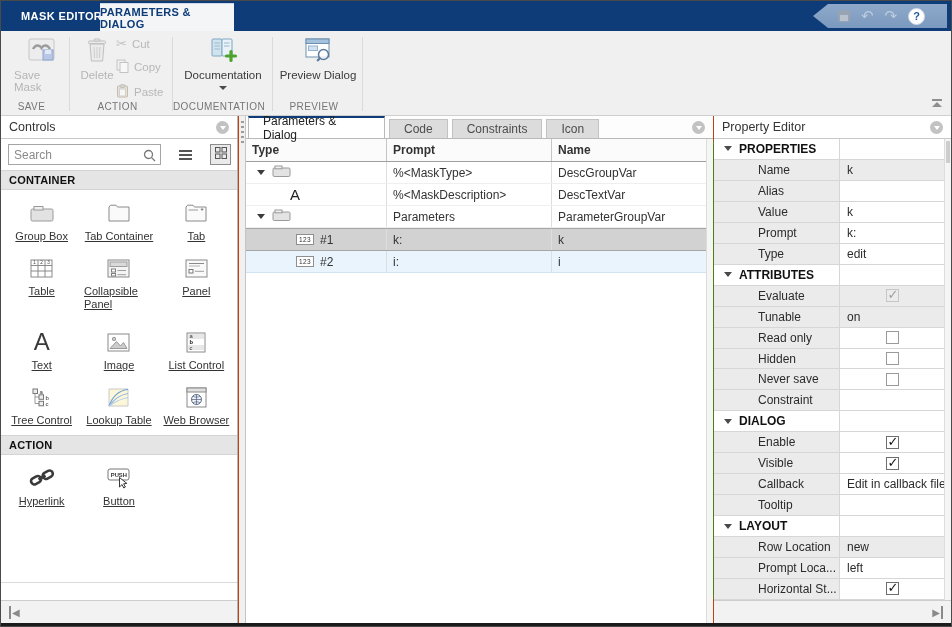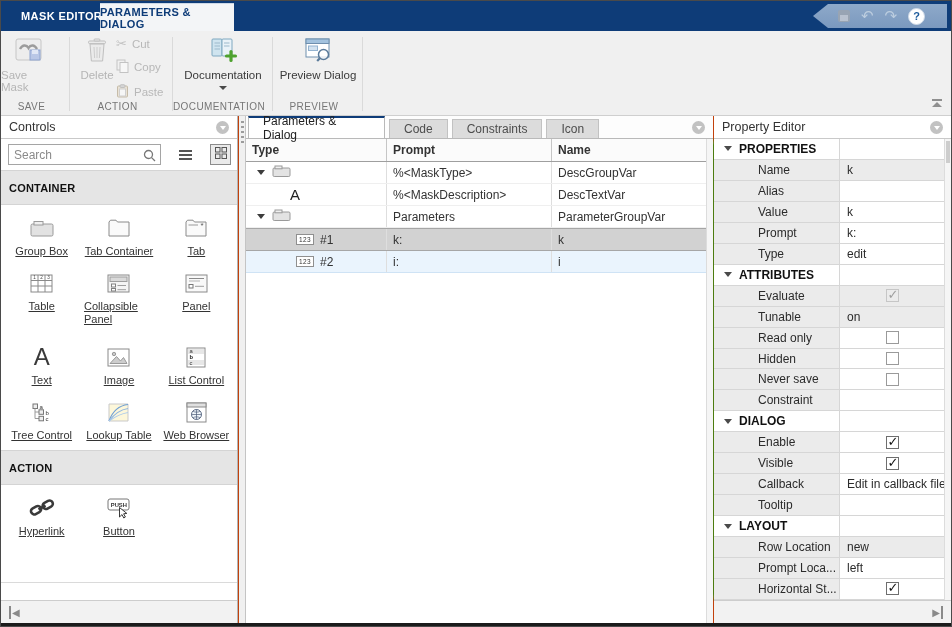--- a/index.html
+++ b/index.html
@@ -65,21 +65,21 @@
   
   .searchrow{display:flex;align-items:center;padding:5px 6px 5px 7px;gap:14px;}
   .searchbox{flex:1;height:21px;border:1px solid #a5a5a5;background:#fff;position:relative;display:flex;align-items:center;}
   .searchbox input{border:0;outline:0;width:100%;font-size:12px;padding:0 22px 0 5px;color:#333;
     font-family:"Liberation Sans","DejaVu Sans",sans-serif;background:transparent;}
   .searchbox input::placeholder{color:#8a8a8a;}
   .mag{position:absolute;right:4px;top:4px;}
   .viewbtn{width:21px;height:21px;display:flex;align-items:center;justify-content:center;}
   .viewbtn.sel{border:1px solid #8c8c8c;background:#eaeaea;}
   .listglyph{width:13px;height:2px;background:#555;box-shadow:0 4px 0 #555,0 8px 0 #555;margin-bottom:8px;}
-  .secbar{height:35px;background:#e5e5e5;border-top:1px solid #d4d4d4;border-bottom:1px solid #d4d4d4;
+  .secbar{height:20px;background:#e5e5e5;border-top:1px solid #d4d4d4;border-bottom:1px solid #d4d4d4;
     display:flex;align-items:center;padding-left:8px;font-size:11px;font-weight:bold;color:#111;letter-spacing:.2px;}
   .cgrid{display:grid;grid-template-columns:repeat(3,1fr);padding:9px 2px 8px;row-gap:11px;}
   .citem{display:flex;flex-direction:column;align-items:center;}
   .cicon{height:28px;display:flex;align-items:center;justify-content:center;}
   .clabel{font-size:11px;color:#333;text-align:left;line-height:13px;margin-top:3px;max-width:70px;text-decoration:underline;}
   .iconA{font-size:24px;color:#3a3a3a;line-height:24px;}
   .iconA::before{content:"A";}
   .panel-footer{position:absolute;left:0;right:0;bottom:0;height:23px;background:#f2f2f2;border-top:1px solid #cdcdcd;}
   .pre-divider{position:absolute;left:0;right:0;bottom:40px;border-top:1px solid #dadada;}
   .fold-left{position:absolute;left:8px;top:5px;font-size:10px;color:#8a8a8a;border-left:2px solid #8a8a8a;padding-left:1px;line-height:13px;}
@@ -144,21 +144,21 @@
       <span class="qat-save"></span>
       <span class="qat-arrow">↶</span>
       <span class="qat-arrow">↷</span>
       <span class="qat-help">?</span>
     </div>
   </div>
 
   <div class="ribbon">
 
     <div class="rgroup g-save">
-      <div class="bigbtn" style="left:0;width:56px;">
+      <div class="bigbtn" style="left:13px;width:56px;">
         <span>
           <svg width="30" height="27">
               <rect x="2" y="3" width="25" height="21" rx="2" fill="#ededed" stroke="#c6c6c6"></rect>
               <path d="M6 13 C8.5 8.5 12.5 8.5 14.5 12 C16.5 8.5 20.5 8.5 23 13" stroke="#9c9c9c" stroke-width="2.4" fill="none"></path>
               <rect x="16" y="14" width="10" height="10" fill="#b9c7e6" stroke="#8ea4d0"></rect>
               <rect x="18" y="14" width="6" height="4" fill="#e0e7f5"></rect>
             </svg>
         </span>
         <span class="bl disabled-text">Save Mask</span>
       </div>

